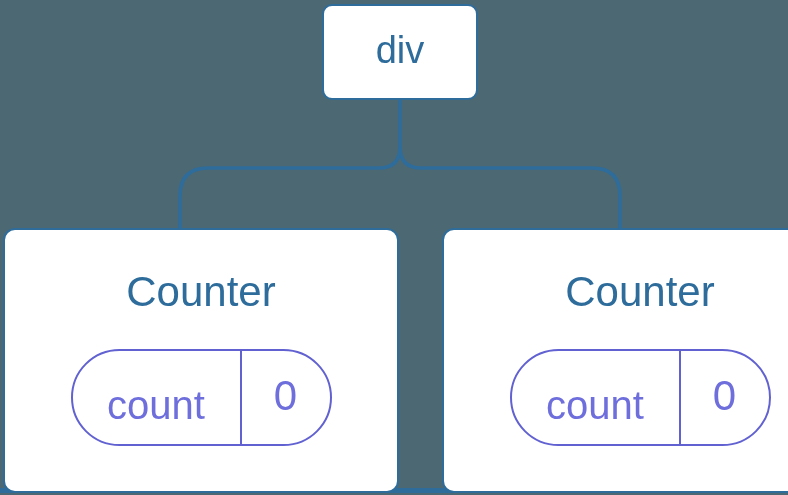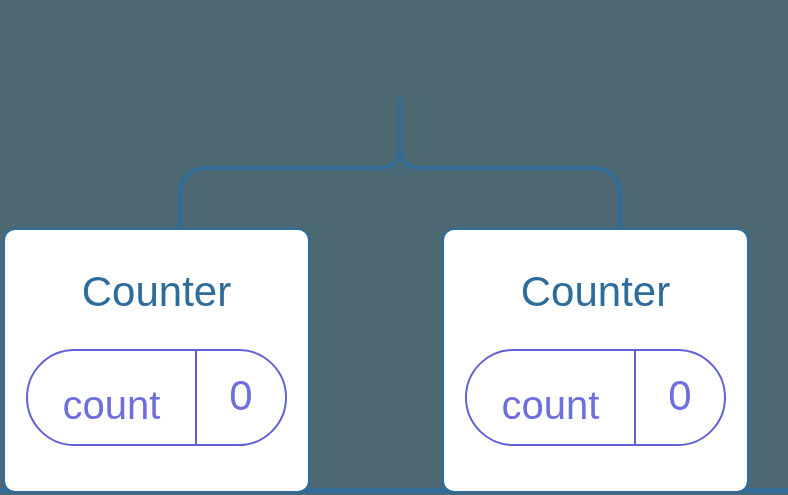--- a/index.html
+++ b/index.html
@@ -46,21 +46,21 @@
   }
   .root-label {
     color: var(--blue, #2E6C9B);
     font-size: 38px;
     font-weight: 500;
     line-height: 1;
     padding-bottom: 4px;
   }
   .card {
     top: 228px;
-    width: 307px;
+    width: 396px;
     height: 265px;
     border-radius: 12px;
     flex-direction: column;
     justify-content: flex-start;
   }
   .card-left  { left: 3px; }
   .card-right { left: 442px; }
 
   .card-title {
     margin-top: 36px;
@@ -113,20 +113,23 @@
 <body>
 
 <div class="stage">
 
   <svg class="connector" viewBox="0 0 788 495" xmlns="http://www.w3.org/2000/svg" aria-hidden="true">
     <path class="branch" d="M400 98 V147 Q400 168 379 168 H208 Q180 168 180 196 V230"></path>
     <path class="branch" d="M400 147 Q400 168 421 168 H592 Q620 168 620 196 V230"></path>
     <path class="baseline" d="M0 490.5 H788"></path>
   </svg>
 
+  <div class="node root-node">
+    <span class="root-label">div</span>
+  </div>
 
   <div class="node card card-left">
     <div class="card-title">Counter</div>
     <div class="pill">
       <div class="pill-key-cell">
         <span class="pill-key">count</span>
       </div>
       <div class="pill-value-cell">
         <span class="pill-value">0</span>
       </div>

